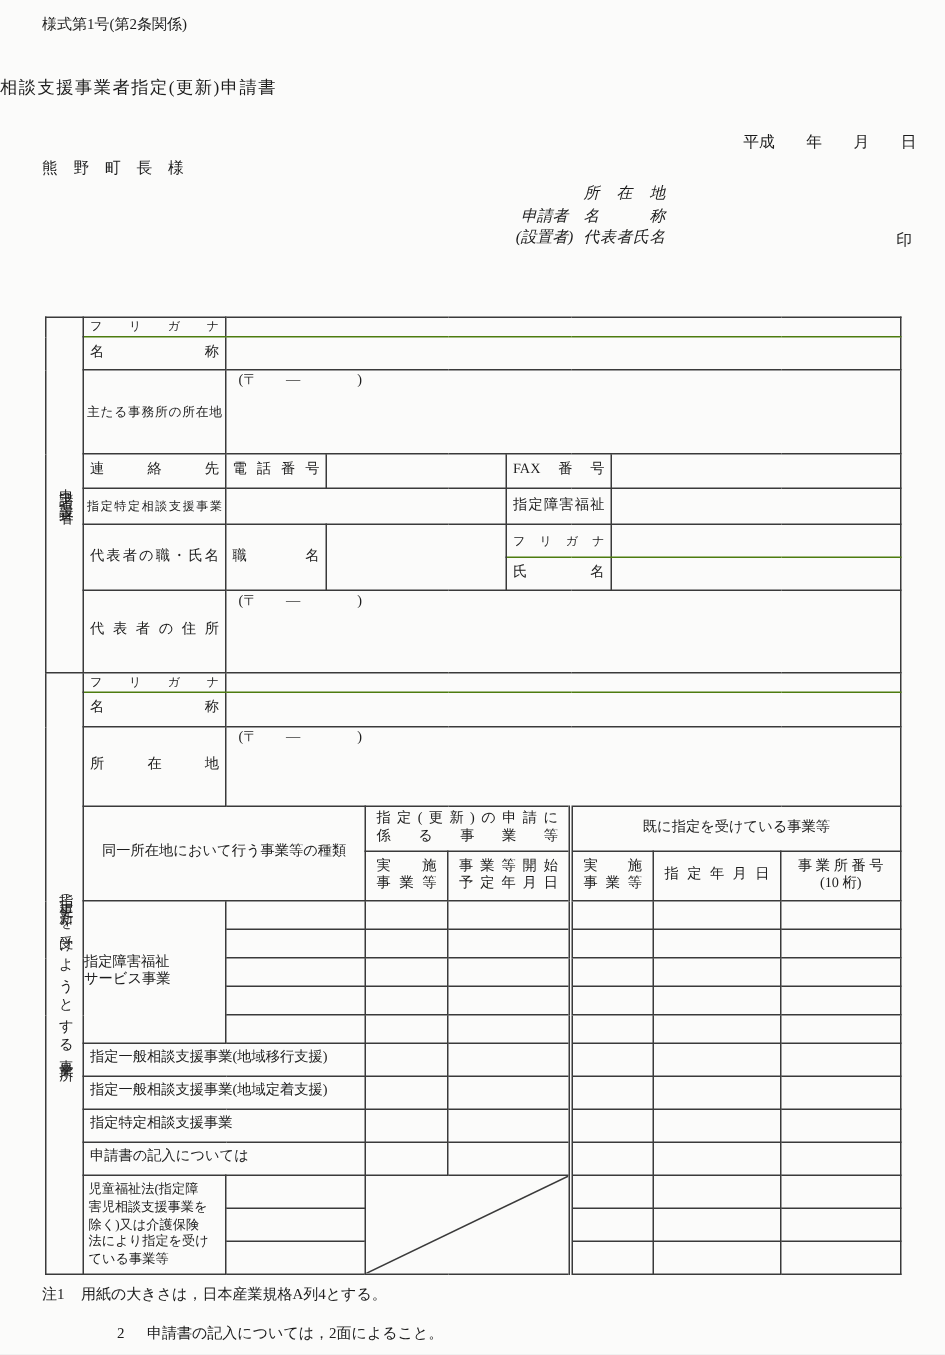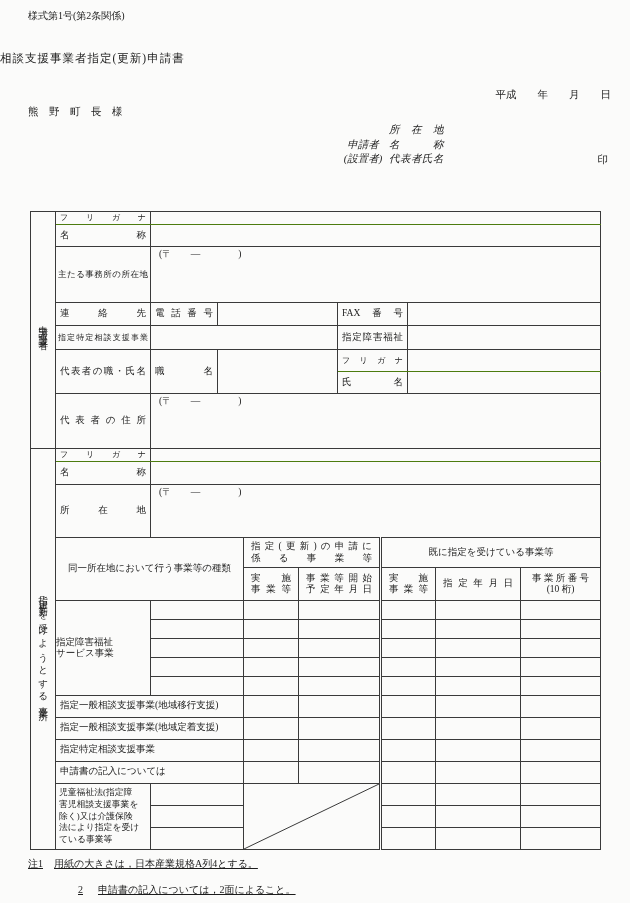--- a/index.html
+++ b/index.html
@@ -35,21 +35,21 @@
   .hdr { text-align:center; white-space:pre-line; }
   .hdr-j { white-space:pre-line; text-align:justify; text-align-last:justify; padding:0 7px;margin-top:20px; }
   .dbl { border-left:3px double #3a3a3a; }
   .grp { text-align:left; white-space:pre-line; }
   .grp2 { white-space:pre-line; font-size:8.8px; line-height:1.32; text-align:justify; text-align-last:left; padding:1px 3px; vertical-align:middle; }
   .rowlbl { text-align:left; padding:0 2px 2px 4px; }
   .diag { position:relative; padding:0; }
   .diag svg { position:absolute; left:0; top:0; width:100%; height:100%; display:block; }
 
   .notes { position:absolute; left:0; right:0; top:857px; font-size:10px; }
-  .note-row { display:flex; line-height:13px;text-decoration:underline; }
+  .note-row { display:flex; line-height:13px; }
   .note-1 { margin-left:28px; }
   .note-1 .note-no { width:26px; flex:0 0 auto; }
   .note-2 { margin-left:78px; margin-top:13px; }
   .note-2 .note-no { width:20px; flex:0 0 auto; }
 </style>
 </head>
 <body>
 
 <div class="page">
 

